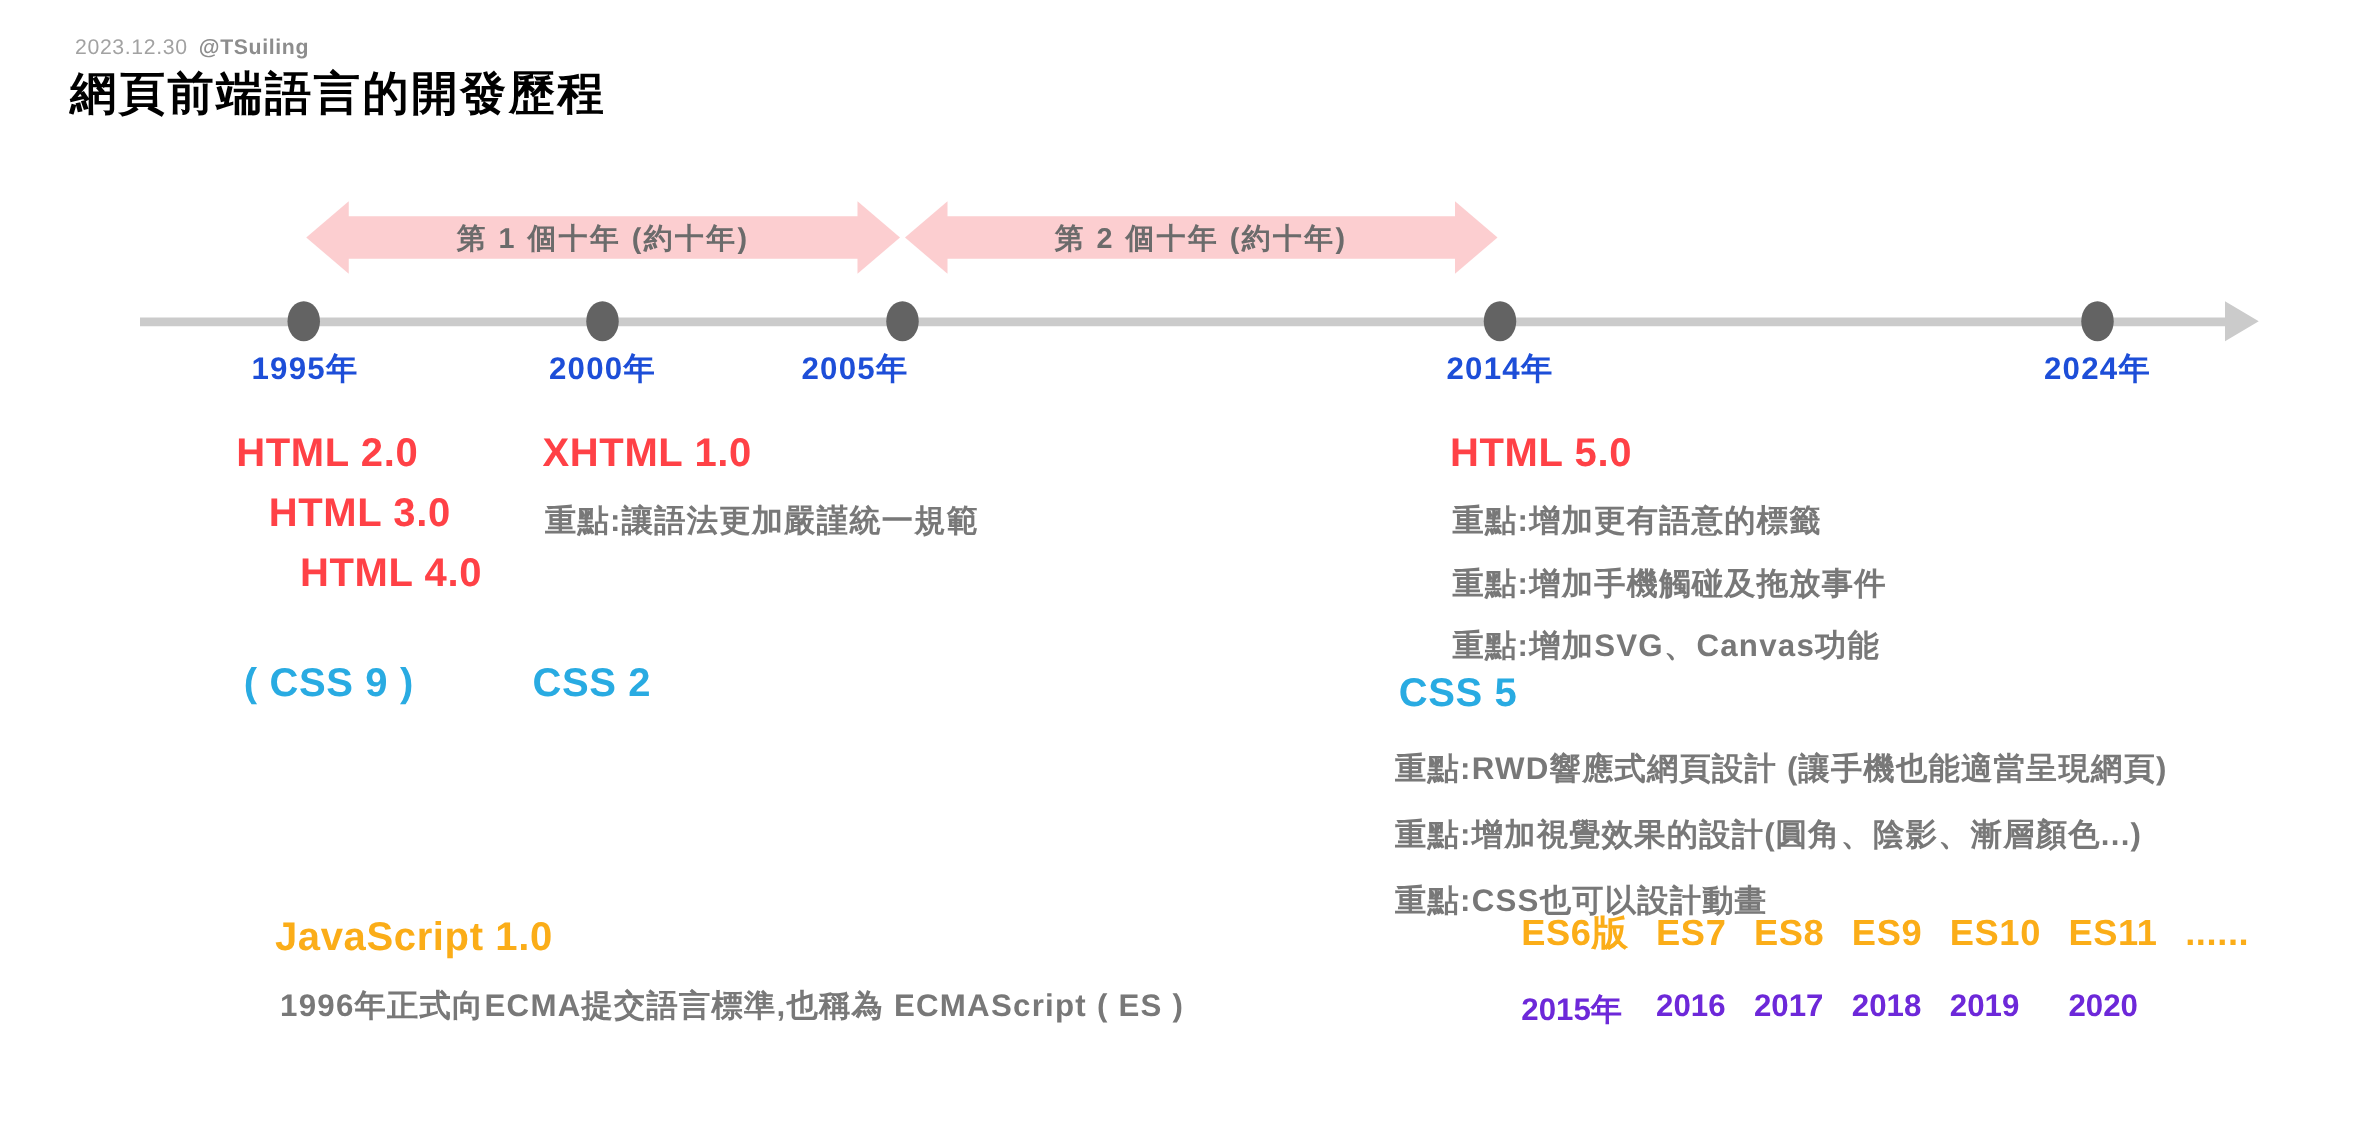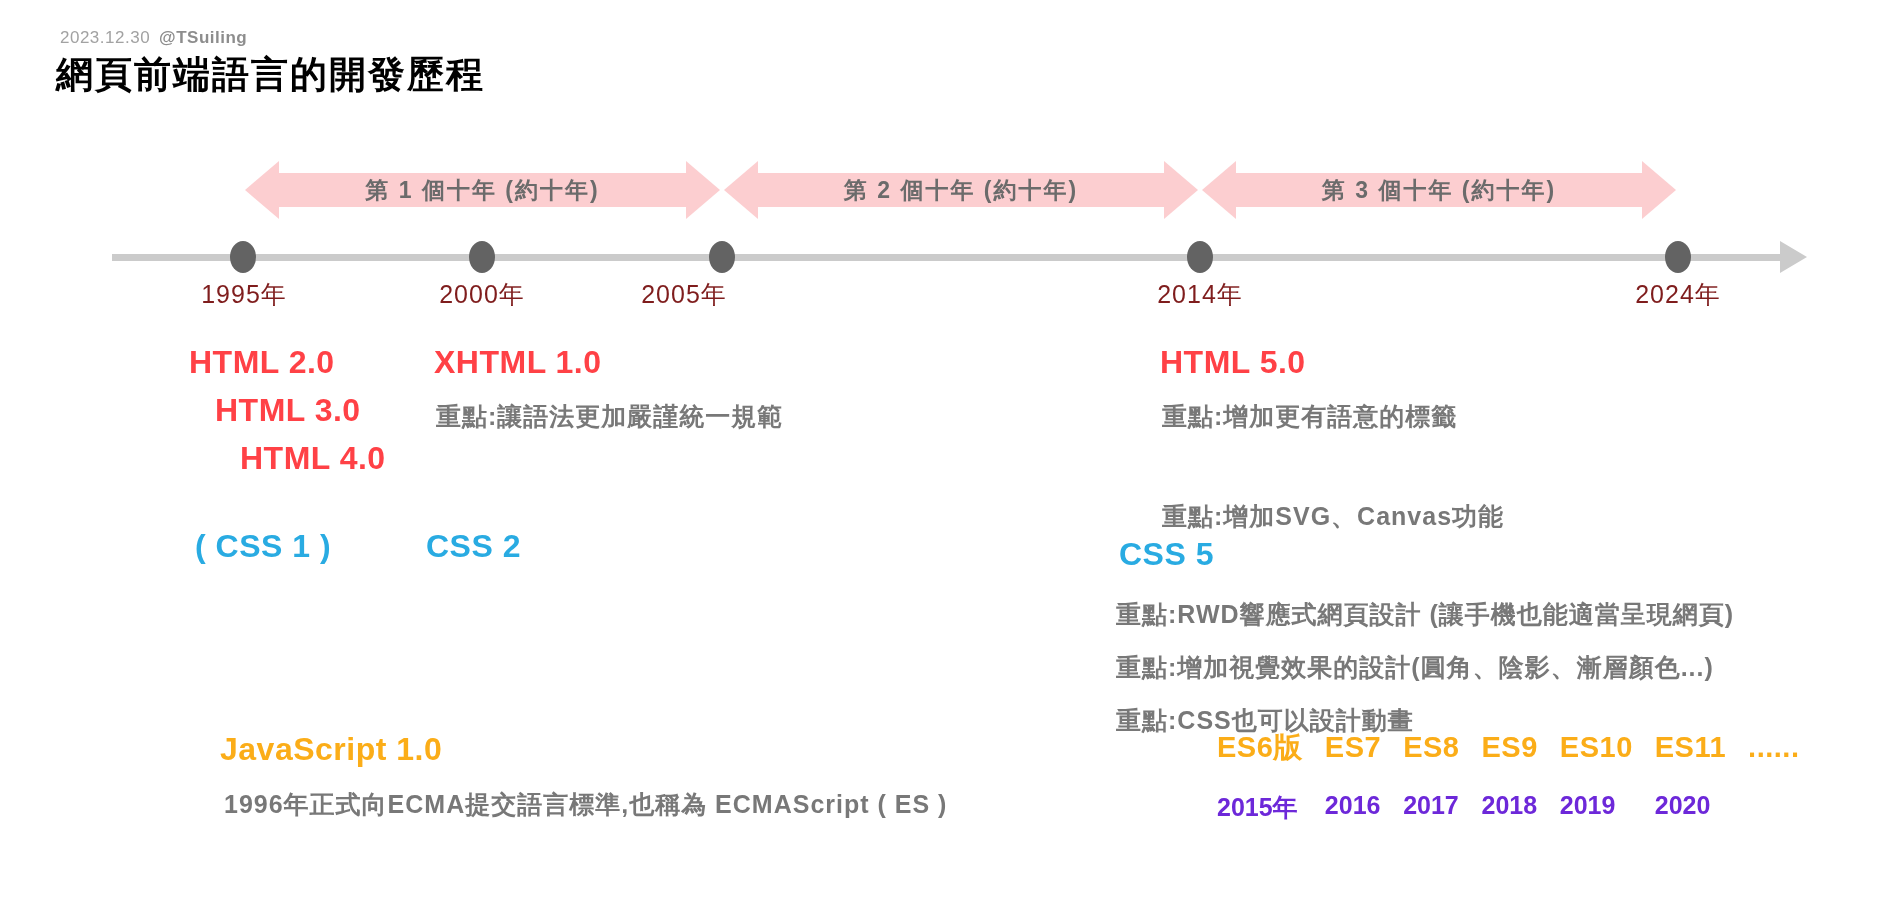--- a/index.html
+++ b/index.html
@@ -27,21 +27,21 @@
   .darrow .hr{right:0;border-left:34px solid var(--pink);}
   .darrow .dlabel{position:absolute;inset:0;display:flex;align-items:center;justify-content:center;
     font-weight:700;font-size:23px;color:#6b6b6b;letter-spacing:2px;white-space:pre;}
 
   
   .tl-line{position:absolute;left:100px;top:254px;width:1670px;height:7px;background:var(--timeline);}
   .tl-head{position:absolute;left:1768px;top:241px;width:0;height:0;
     border-top:16px solid transparent;border-bottom:16px solid transparent;border-left:27px solid var(--timeline);}
   .dot{position:absolute;top:241px;width:26px;height:32px;border-radius:50%;background:var(--dot);}
   .d1{left:218px;}.d2{left:457px;}.d3{left:697px;}.d4{left:1175px;}.d5{left:1653px;}
-  .ylabel{position:absolute;top:278px;transform:translateX(-50%);font-weight:400;font-size:25px;color:#7f1d1d;letter-spacing:1px;white-space:nowrap;}
+  .ylabel{position:absolute;top:278px;transform:translateX(-50%);font-weight:700;font-size:25px;color:#1d4ed8;letter-spacing:1px;white-space:nowrap;}
   .y1{left:232px;}.y2{left:470px;}.y3{left:672px;}.y4{left:1188px;}.y5{left:1666px;}
 
   
   .ver{position:absolute;font-weight:700;font-size:32px;letter-spacing:.5px;white-space:nowrap;}
   .red{color:var(--red);} .blue{color:var(--blue);} .orange{color:var(--orange);}
   .note{position:absolute;font-weight:700;font-size:25px;color:var(--gray-note);letter-spacing:1px;white-space:nowrap;}
 
   .html20{left:177px;top:344px;}
   .html30{left:203px;top:392px;}
   .html40{left:228px;top:440px;}
@@ -81,26 +81,20 @@
     <span class="bar"></span>
     <span class="head hr"></span>
     <span class="dlabel">第 1 個十年 (約十年)</span>
   </div>
   <div class="darrow a2">
     <span class="head hl"></span>
     <span class="bar"></span>
     <span class="head hr"></span>
     <span class="dlabel">第 2 個十年 (約十年)</span>
   </div>
-  <div class="darrow a3">
-    <span class="head hl"></span>
-    <span class="bar"></span>
-    <span class="head hr"></span>
-    <span class="dlabel">第 3 個十年 (約十年)</span>
-  </div>
 
   <div class="tl-line"></div>
   <div class="tl-head"></div>
   <div class="dot d1"></div>
   <div class="dot d2"></div>
   <div class="dot d3"></div>
   <div class="dot d4"></div>
   <div class="dot d5"></div>
   <div class="ylabel y1">1995年</div>
   <div class="ylabel y2">2000年</div>
@@ -110,23 +104,24 @@
 
   <div class="ver red html20">HTML 2.0</div>
   <div class="ver red html30">HTML 3.0</div>
   <div class="ver red html40">HTML 4.0</div>
 
   <div class="ver red xhtml">XHTML 1.0</div>
   <div class="note xhtml-note">重點:讓語法更加嚴謹統一規範</div>
 
   <div class="ver red html5">HTML 5.0</div>
   <div class="note h5n1">重點:增加更有語意的標籤</div>
+  <div class="note h5n2">重點:增加手機觸碰及拖放事件</div>
   <div class="note h5n3">重點:增加SVG、Canvas功能</div>
 
-  <div class="ver blue css1">( CSS 1 )</div>
+  <div class="ver blue css1">( CSS 9 )</div>
   <div class="ver blue css2">CSS 2</div>
   <div class="ver blue css3">CSS 5</div>
   <div class="note c3n1">重點:RWD響應式網頁設計 (讓手機也能適當呈現網頁)</div>
   <div class="note c3n2">重點:增加視覺效果的設計(圓角、陰影、漸層顏色...)</div>
   <div class="note c3n3">重點:CSS也可以設計動畫</div>
 
   <div class="ver orange js">JavaScript 1.0</div>
   <div class="note jsnote">1996年正式向ECMA提交語言標準,也稱為 ECMAScript ( ES )</div>
 
   <div class="es-row">

